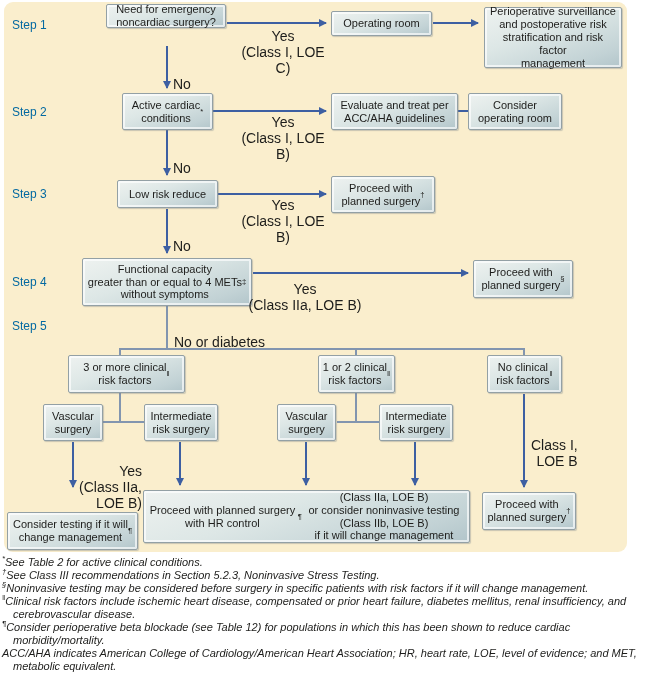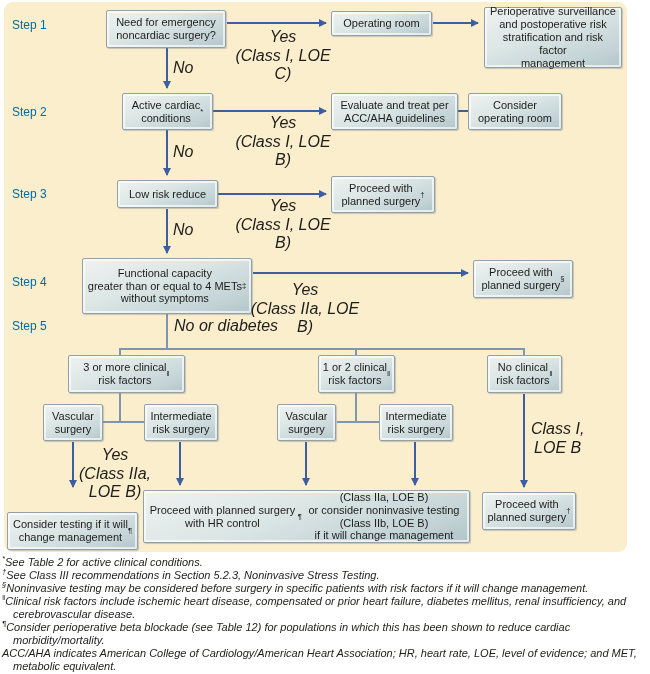--- a/index.html
+++ b/index.html
@@ -8,22 +8,22 @@
   .panel{position:absolute;left:4px;top:2px;width:623px;height:550px;background:#faeecd;border-radius:9px;}
   svg.edges{position:absolute;left:0;top:0;width:650px;height:674px;pointer-events:none;}
   .arrow{stroke:#3d5fa2;stroke-width:2;fill:none;}
   .conn{stroke:#8295af;stroke-width:2;fill:none;}
   .box{position:absolute;display:flex;align-items:center;justify-content:center;text-align:center;
        white-space:pre-line;font-size:11px;line-height:1.18;padding:2px 3px;box-sizing:border-box;
        border:1px solid #93a0a5;border-radius:2px;
        background:linear-gradient(160deg,#eef2f0 0%,#dde7e6 40%,#c2d2d5 82%,#b2c5ca 100%);
        box-shadow:inset 0 0 0 2px rgba(255,255,255,.65),1px 1px 1px rgba(125,135,140,.4);}
   .steplabel{position:absolute;left:12px;width:60px;font-size:12px;color:#0369a1;}
-  .elabel{position:absolute;white-space:pre-line;font-size:16px;line-height:1.16;text-align:center;font-style:italic;}
-  .elabel.la{text-align:center;}
+  .elabel{position:absolute;white-space:pre-line;font-size:14px;line-height:1.16;text-align:center;}
+  .elabel.la{text-align:right;margin-top:17px;}
   .footnotes{position:absolute;left:2px;top:556px;width:646px;}
   .fn{font-size:11px;line-height:13px;white-space:pre-line;padding-left:11px;text-indent:-11px;font-style:italic;}
   sup{font-size:70%;line-height:0;vertical-align:super;}
 </style>
 </head>
 <body>
 
 <div class="canvas">
   <div class="panel"></div>
 
@@ -54,37 +54,37 @@
       <path class="arrow" d="M415,442 V485" marker-end="url(#arw)"></path>
     </g>
   </svg>
 
   <div class="steplabel" style="top:18px">Step 1</div>
   <div class="steplabel" style="top:105px">Step 2</div>
   <div class="steplabel" style="top:187px">Step 3</div>
   <div class="steplabel" style="top:275px">Step 4</div>
   <div class="steplabel" style="top:319px">Step 5</div>
 
-  <div class="box" style="left:106px;top:10px;width:120px;height:38px">Need for emergency
+  <div class="box" style="left:106px;top:4px;width:120px;height:24px">Need for emergency
 noncardiac surgery?</div>
   <div class="box" style="left:331px;top:11px;width:101px;height:25px">Operating room</div>
   <div class="box" style="left:484px;top:7px;width:138px;height:61px">Perioperative surveillance
 and postoperative risk
 stratification and risk factor
 management</div>
   <div class="box" style="left:122px;top:93px;width:91px;height:37px">Active cardiac
 conditions<sup>*</sup></div>
   <div class="box" style="left:331px;top:93px;width:127px;height:37px">Evaluate and treat per
 ACC/AHA guidelines</div>
   <div class="box" style="left:468px;top:93px;width:94px;height:37px">Consider
 operating room</div>
   <div class="box" style="left:117px;top:180px;width:101px;height:28px">Low risk reduce</div>
   <div class="box" style="left:331px;top:176px;width:104px;height:37px">Proceed with
 planned surgery<sup>†</sup></div>
-  <div class="box" style="left:82px;top:258px;width:170px;height:56px">Functional capacity
+  <div class="box" style="left:82px;top:258px;width:170px;height:48px">Functional capacity
 greater than or equal to 4 METs
 without symptoms<sup>‡</sup></div>
   <div class="box" style="left:473px;top:260px;width:100px;height:38px">Proceed with
 planned surgery<sup>§</sup></div>
   <div class="box" style="left:68px;top:355px;width:117px;height:38px">3 or more clinical
 risk factors<sup>‖</sup></div>
   <div class="box" style="left:318px;top:355px;width:77px;height:38px">1 or 2 clinical
 risk factors<sup>‖</sup></div>
   <div class="box" style="left:487px;top:355px;width:75px;height:38px">No clinical
 risk factors<sup>‖</sup></div>

